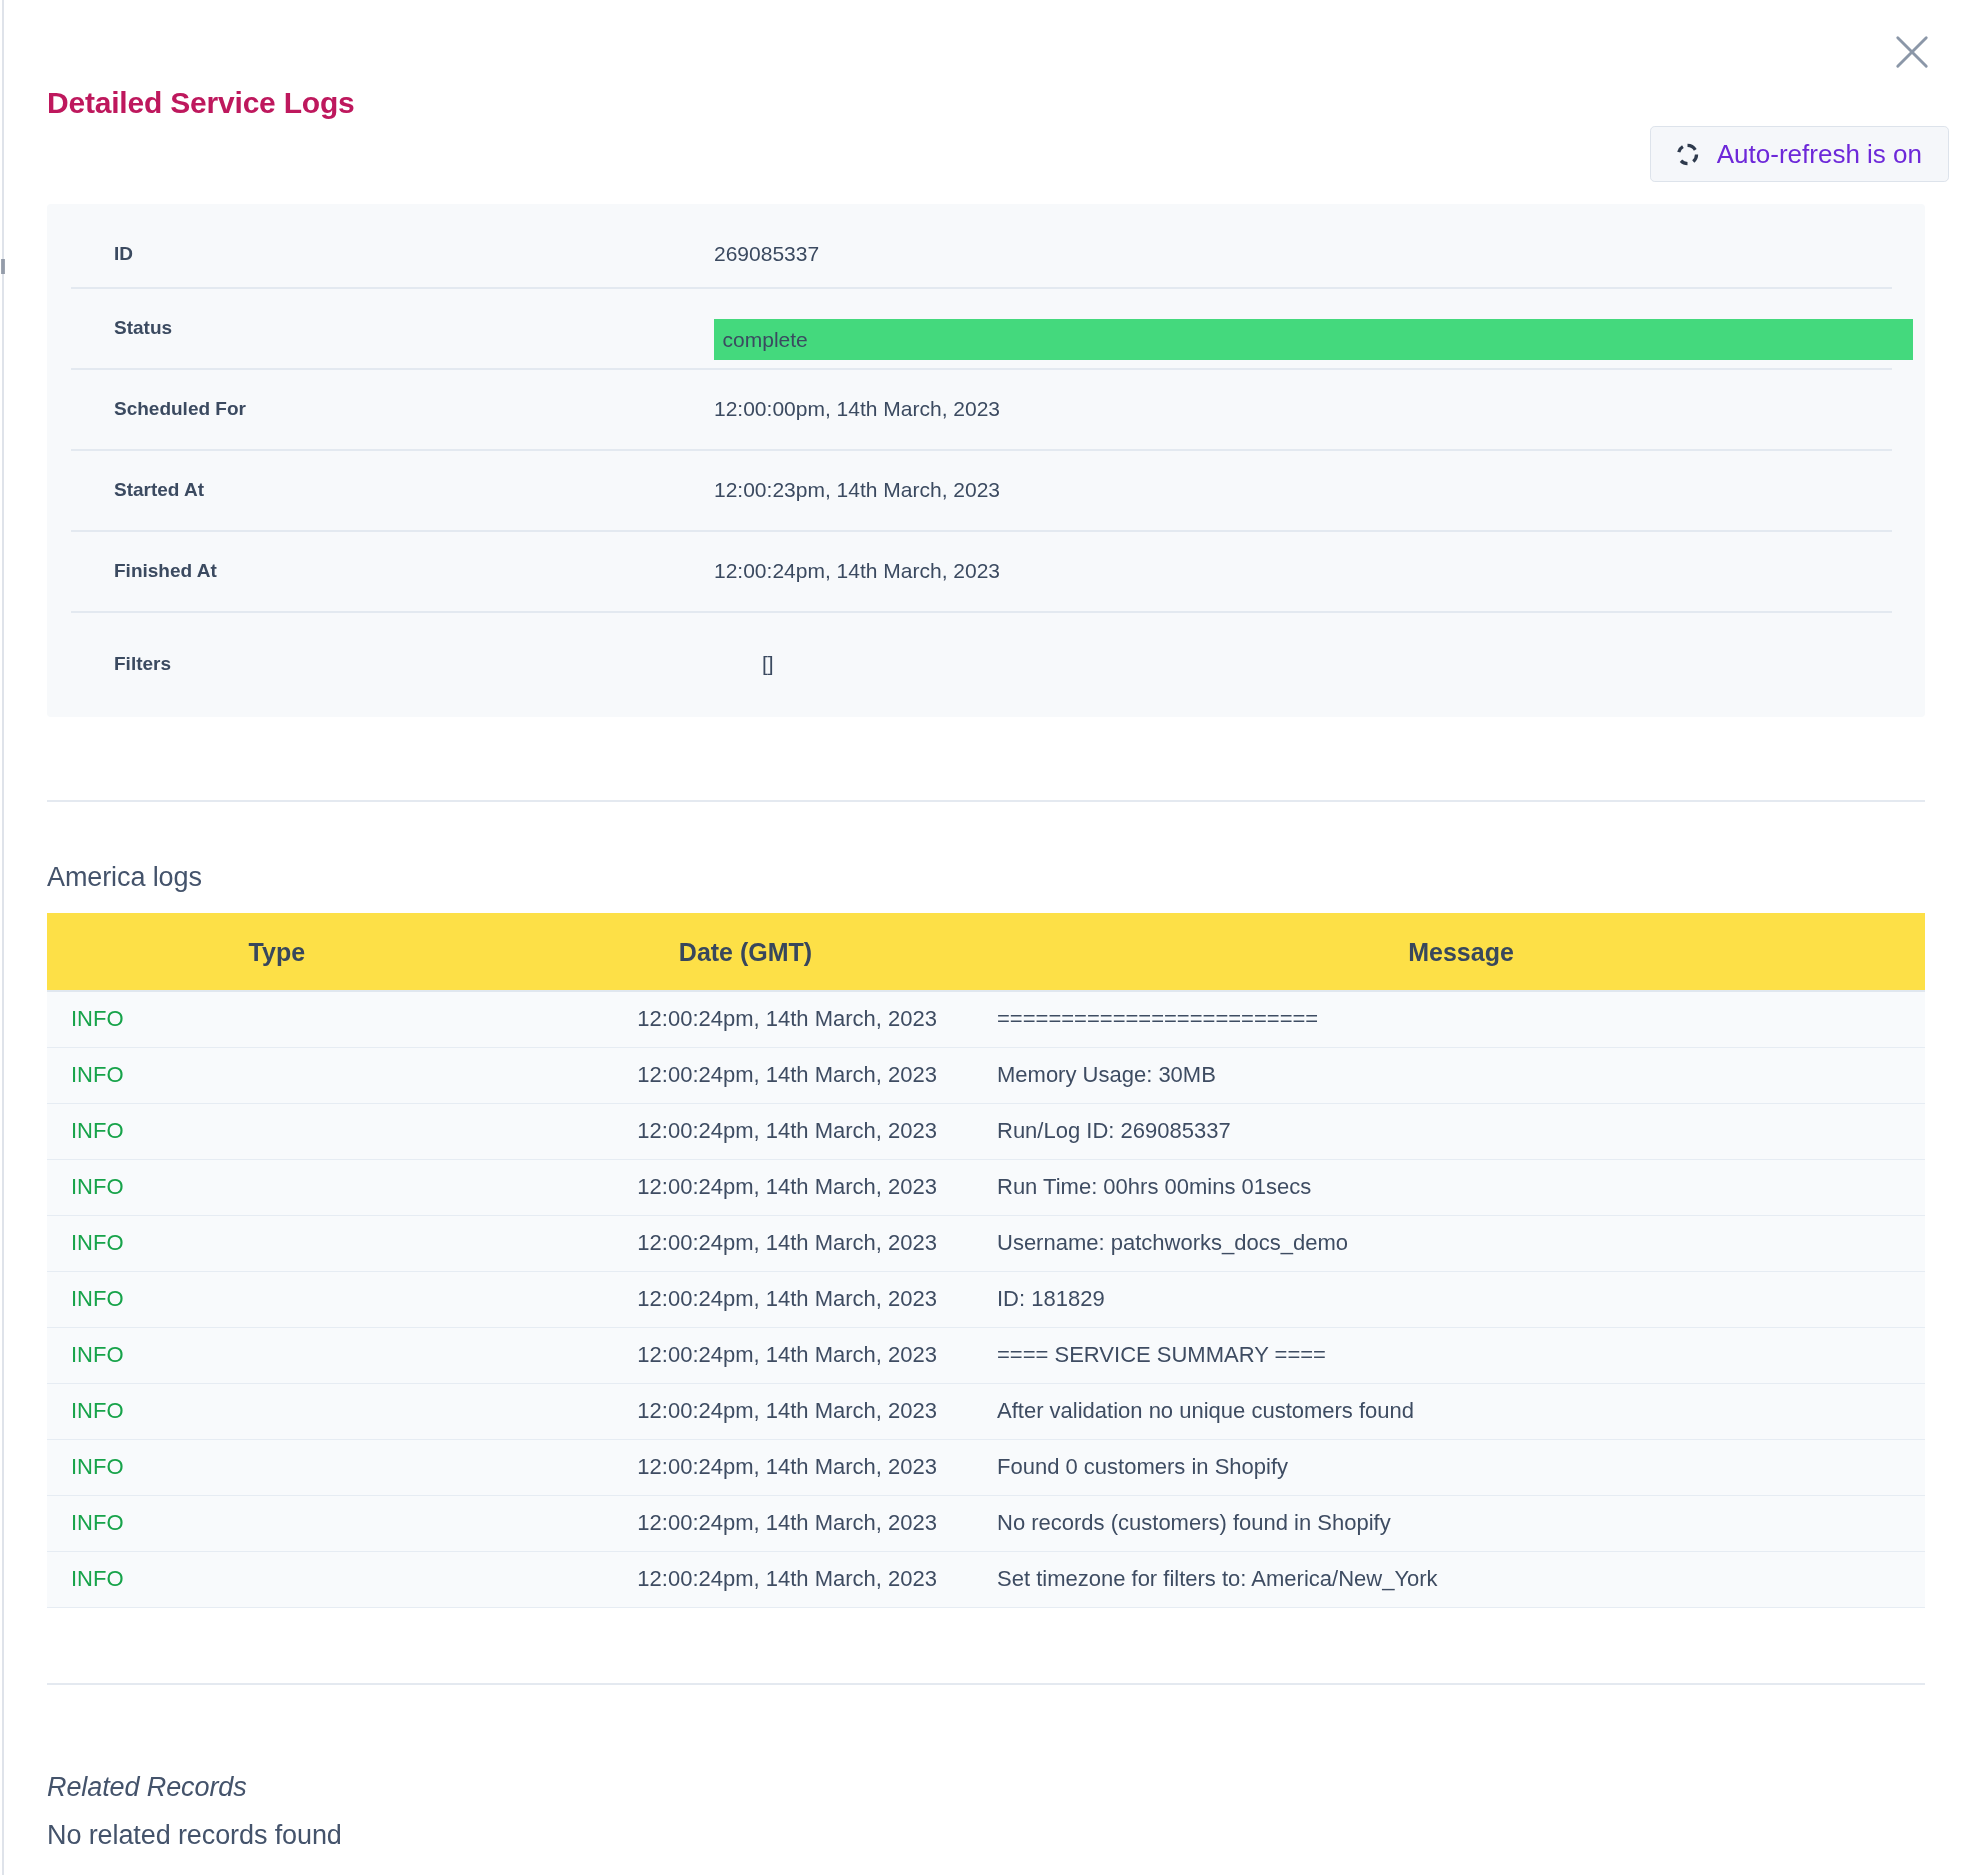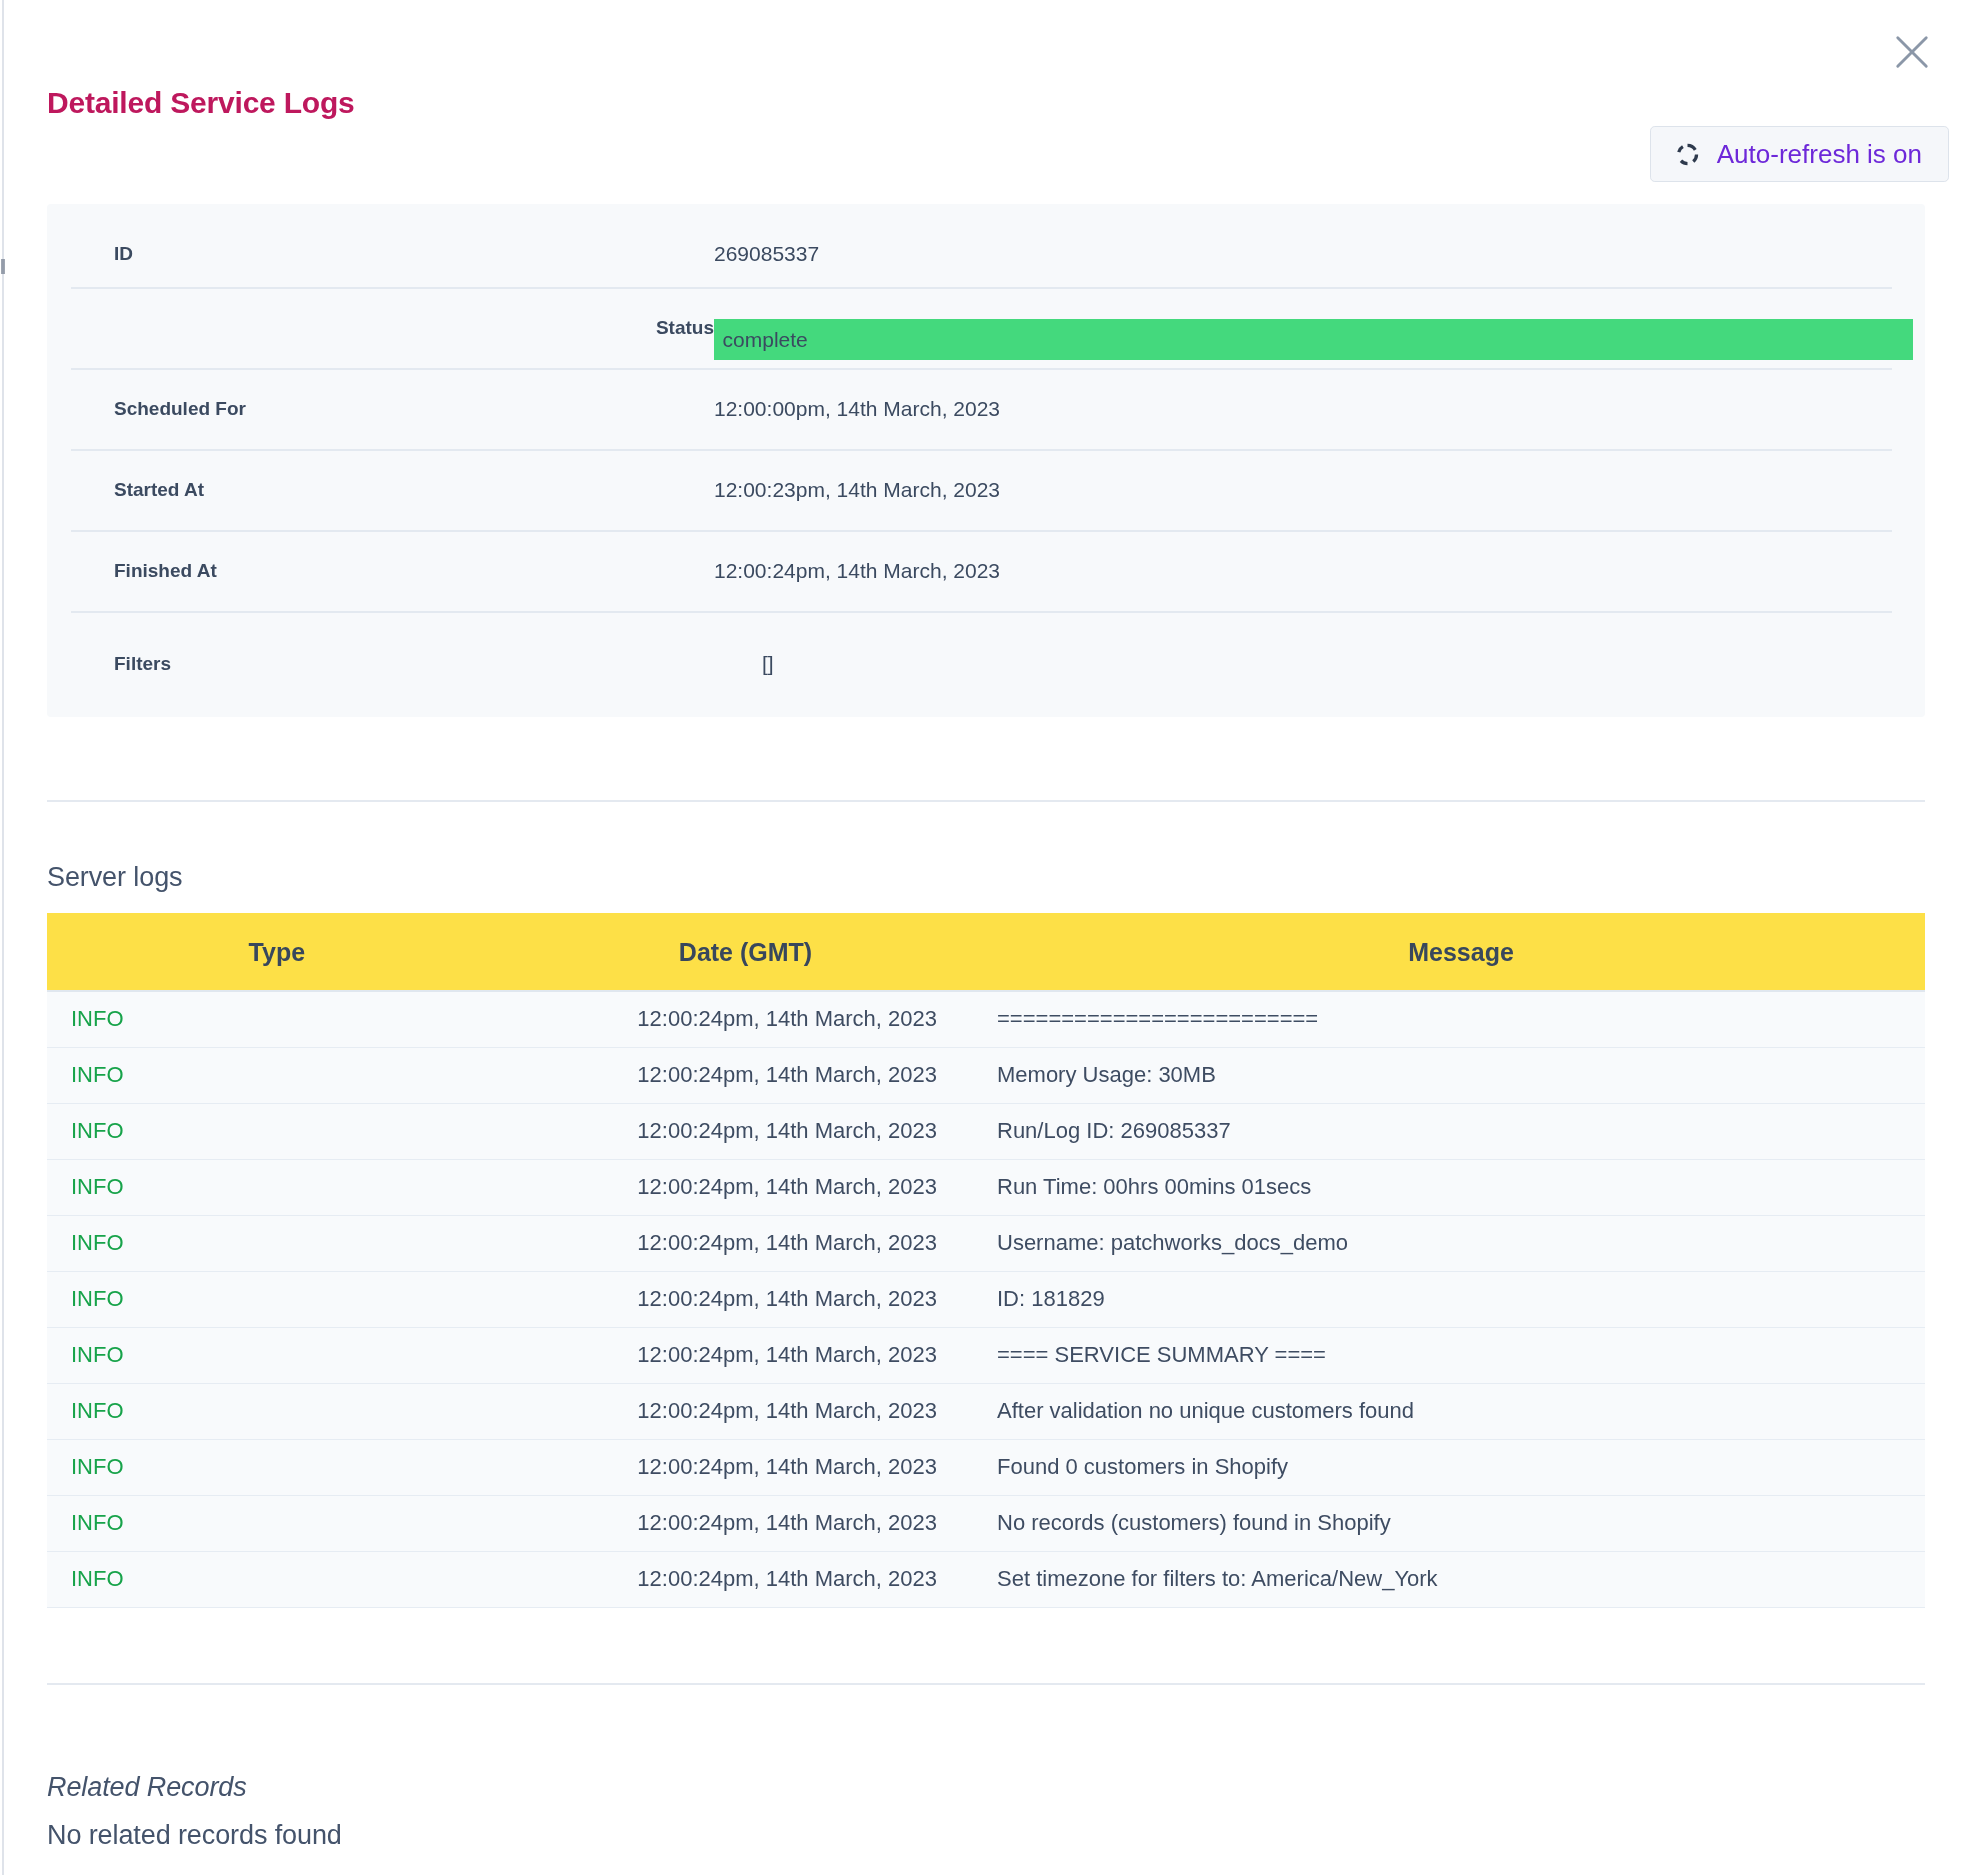--- a/index.html
+++ b/index.html
@@ -120,21 +120,21 @@
     color: #3b4a60;
   }
   .detail-row .v {
     font-size: 21px;
     color: #3b4a60;
     white-space: nowrap;
   }
   .detail-row.first { min-height: 83px; padding-top: 17.3px; }
   .detail-row.last  { min-height: 106px; gap: 48px; }
 
-  .status-row { padding-right: 12px; text-align: right; }
+  .status-row { padding-right: 12px; }
   .status-bar {
     position: relative;
     width: 1235px;
     height: 41px;
     background: #44d97d;
     display: flex;
     align-items: center;
     padding-left: 8.6px;
     margin-top: 24px;
   }
@@ -292,21 +292,21 @@
 
     <div class="detail-row last">
       <div class="k">Filters</div>
       <div class="v">[]</div>
     </div>
 
   </div>
 
   <div class="section-divider" id="divider-1"></div>
 
-  <div class="logs-heading">Server logs</div>
+  <div class="logs-heading">America logs</div>
 
   <table class="logs-table">
     <colgroup>
       <col class="c-type">
       <col class="c-date">
       <col class="c-message">
     </colgroup>
     <thead>
       <tr>
         <th class="th-type">Type</th>

